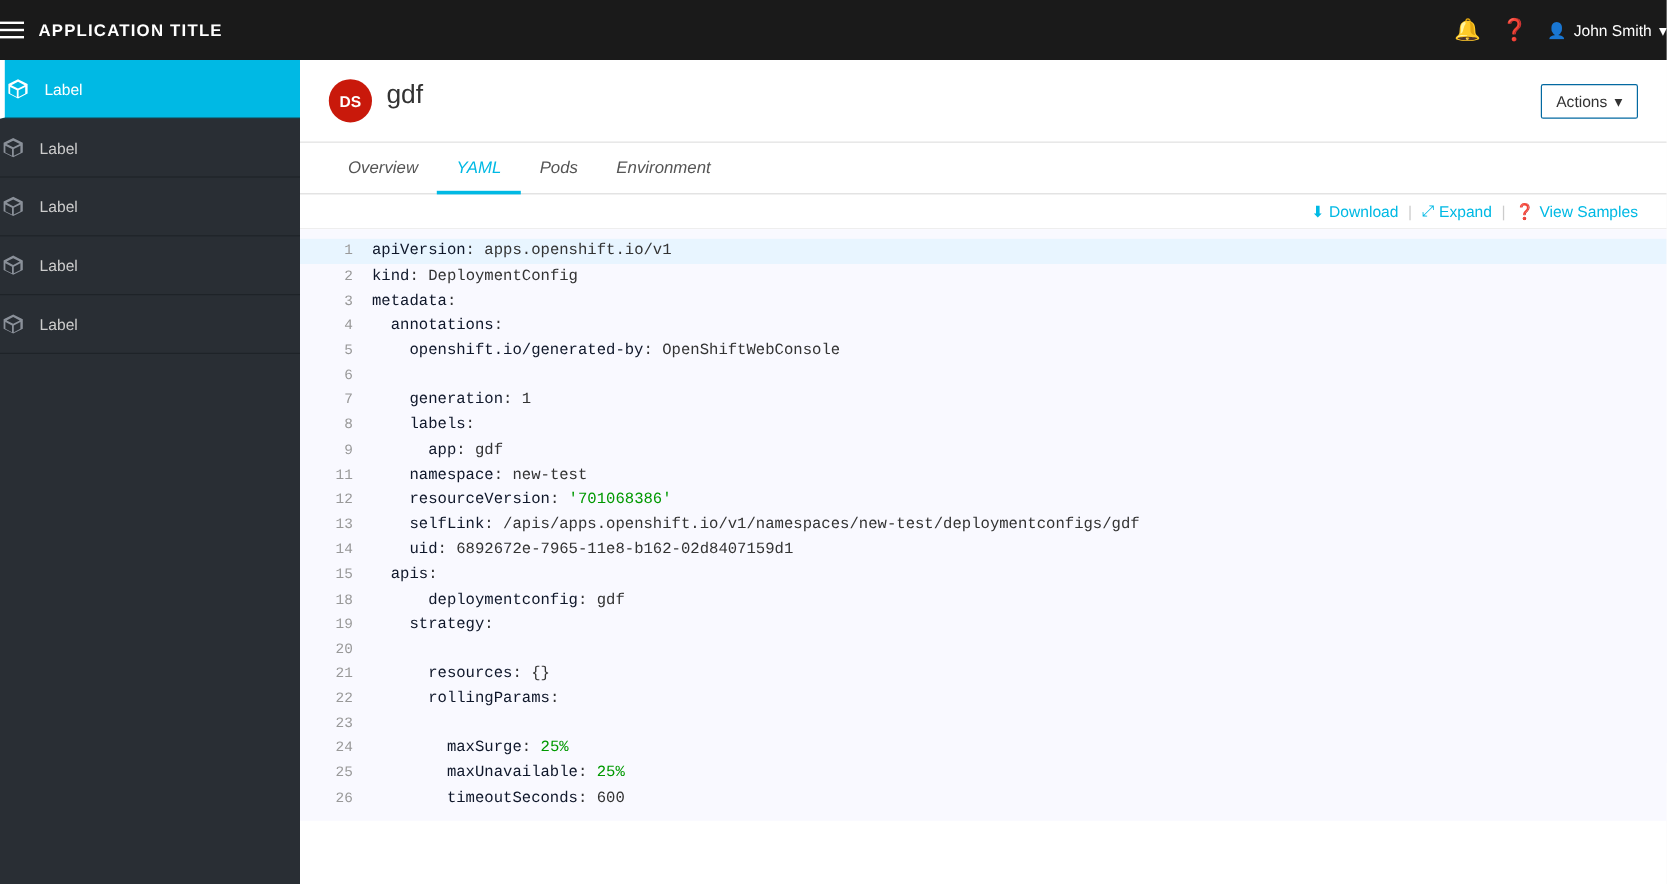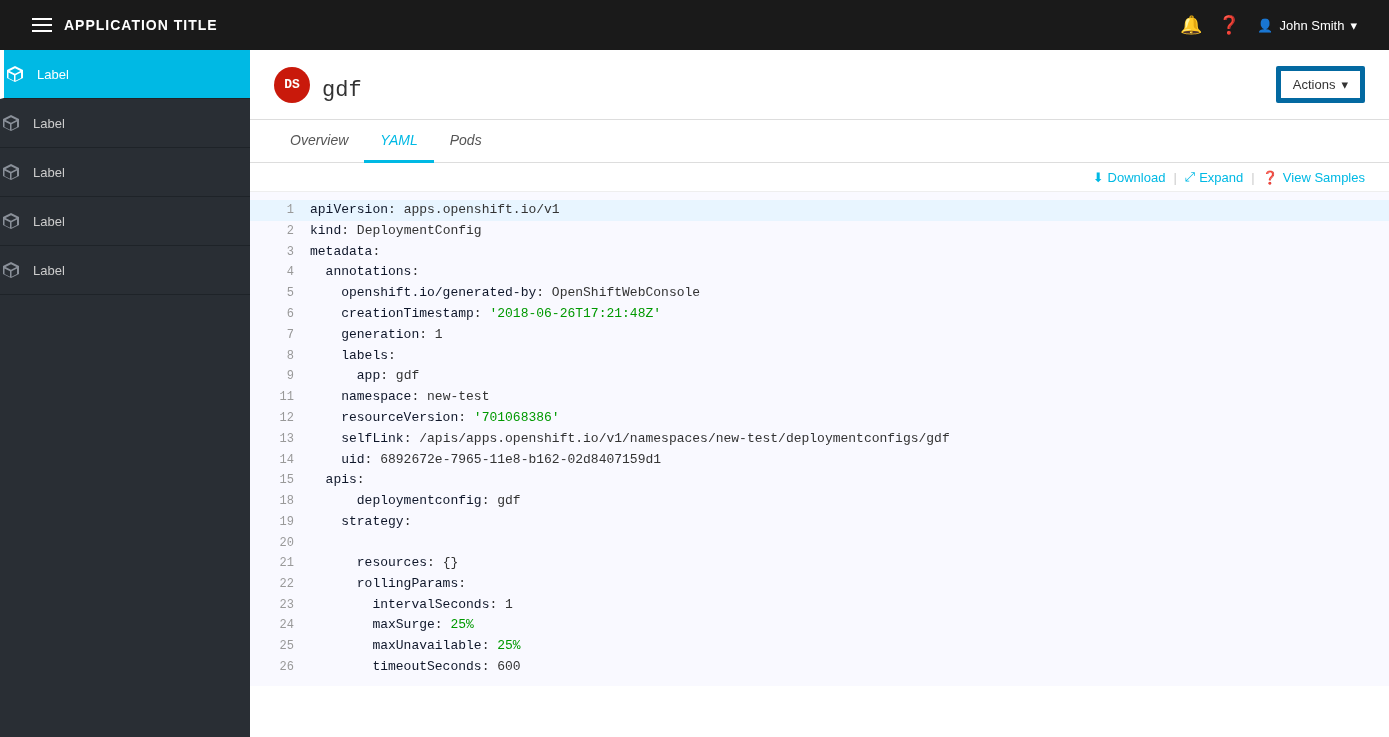--- a/index.html
+++ b/index.html
@@ -4,21 +4,21 @@
   <style>
     * { box-sizing: border-box; margin: 0; padding: 0; }
     body { font-family: 'Helvetica Neue', Arial, sans-serif; font-size: 14px; background: #f5f5f5; color: #333; }
 
     
     .navbar {
       background: #1a1a1a;
       height: 50px;
       display: flex;
       align-items: center;
-      padding: 0 32px;
+      padding: 0 0;
       color: #fff;
       justify-content: space-between;
     }
     .navbar-left { display: flex; align-items: center; gap: 12px; }
     .hamburger-icon { display: flex; flex-direction: column; gap: 4px; cursor: pointer; }
     .hamburger-icon span { width: 20px; height: 2px; background: #fff; display: block; }
     .app-title { font-size: 14px; font-weight: 600; letter-spacing: 1px; color: #fff; text-transform: uppercase; }
     .navbar-right { display: flex; align-items: center; gap: 16px; }
     .nav-icon { color: #ccc; font-size: 18px; cursor: pointer; }
     .user-menu { display: flex; align-items: center; gap: 6px; color: #fff; cursor: pointer; font-size: 13px; }
@@ -39,30 +39,30 @@
 
     
     .main-content { flex: 1; overflow: auto; background: #fff; }
 
     
     .page-header {
       background: #fff; padding: 16px 24px;
       display: flex; align-items: center; justify-content: space-between;
       border-bottom: 1px solid #ddd;
     }
-    .page-header-left { display: flex; align-items: flex-end; gap: 12px; font-family: Liberation Mono, monospace; }
+    .page-header-left { display: flex; align-items: flex-start; gap: 12px; }
     .ds-badge {
       width: 36px; height: 36px; border-radius: 50%;
       background: #c9190b; color: #fff;
       display: flex; align-items: center; justify-content: center;
       font-size: 13px; font-weight: 600;
     }
     .page-title { font-size: 22px; font-weight: 400; color: #333; }
     .actions-btn {
-      border: 5px solid #0369a1; background: #fff; padding: 6px 12px;
+      border: 1px solid #0369a1; background: #fff; padding: 6px 12px;
       cursor: pointer; display: flex; align-items: center; gap: 6px;
       font-size: 13px; color: #333; border-radius: 2px;
     }
 
     
     .tabs {
       display: flex; border-bottom: 1px solid #ddd;
       padding: 0 24px; background: #fff; font-style: italic;
     }
     .tab {
@@ -187,20 +187,23 @@
 
     <div class="tabs">
       <div class="tab">
         <span>Overview</span>
       </div>
       <div class="tab active">
         <span>YAML</span>
       </div>
       <div class="tab">
         <span>Pods</span>
+      </div>
+      <div class="tab">
+        <span>Environment</span>
       </div>
     </div>
 
     <div class="yaml-toolbar">
       <a href="#">
         <span>⬇</span>
         <span>Download</span>
       </a>
       <span class="toolbar-sep">|</span>
       <a href="#">
@@ -230,21 +233,20 @@
         <div class="code-line">
           <span class="line-num">4</span>
           <span class="code-text"><span class="k">  annotations</span><span>:</span></span>
         </div>
         <div class="code-line">
           <span class="line-num">5</span>
           <span class="code-text"><span class="k">    openshift.io/generated-by</span><span>: </span><span class="v">OpenShiftWebConsole</span></span>
         </div>
         <div class="code-line">
           <span class="line-num">6</span>
-          <span class="code-text"><span class="k">    creationTimestamp</span><span>: </span><span class="s">'2018-06-26T17:21:48Z'</span></span>
         </div>
         <div class="code-line">
           <span class="line-num">7</span>
           <span class="code-text"><span class="k">    generation</span><span>: </span><span class="v">1</span></span>
         </div>
         <div class="code-line">
           <span class="line-num">8</span>
           <span class="code-text"><span class="k">    labels</span><span>:</span></span>
         </div>
         <div class="code-line">
@@ -285,21 +287,20 @@
         <div class="code-line">
           <span class="line-num">21</span>
           <span class="code-text"><span class="k">      resources</span><span>: </span><span class="v">{}</span></span>
         </div>
         <div class="code-line">
           <span class="line-num">22</span>
           <span class="code-text"><span class="k">      rollingParams</span><span>:</span></span>
         </div>
         <div class="code-line">
           <span class="line-num">23</span>
-          <span class="code-text"><span class="k">        intervalSeconds</span><span>: </span><span class="v">1</span></span>
         </div>
         <div class="code-line">
           <span class="line-num">24</span>
           <span class="code-text"><span class="k">        maxSurge</span><span>: </span><span class="s">25%</span></span>
         </div>
         <div class="code-line">
           <span class="line-num">25</span>
           <span class="code-text"><span class="k">        maxUnavailable</span><span>: </span><span class="s">25%</span></span>
         </div>
         <div class="code-line">

